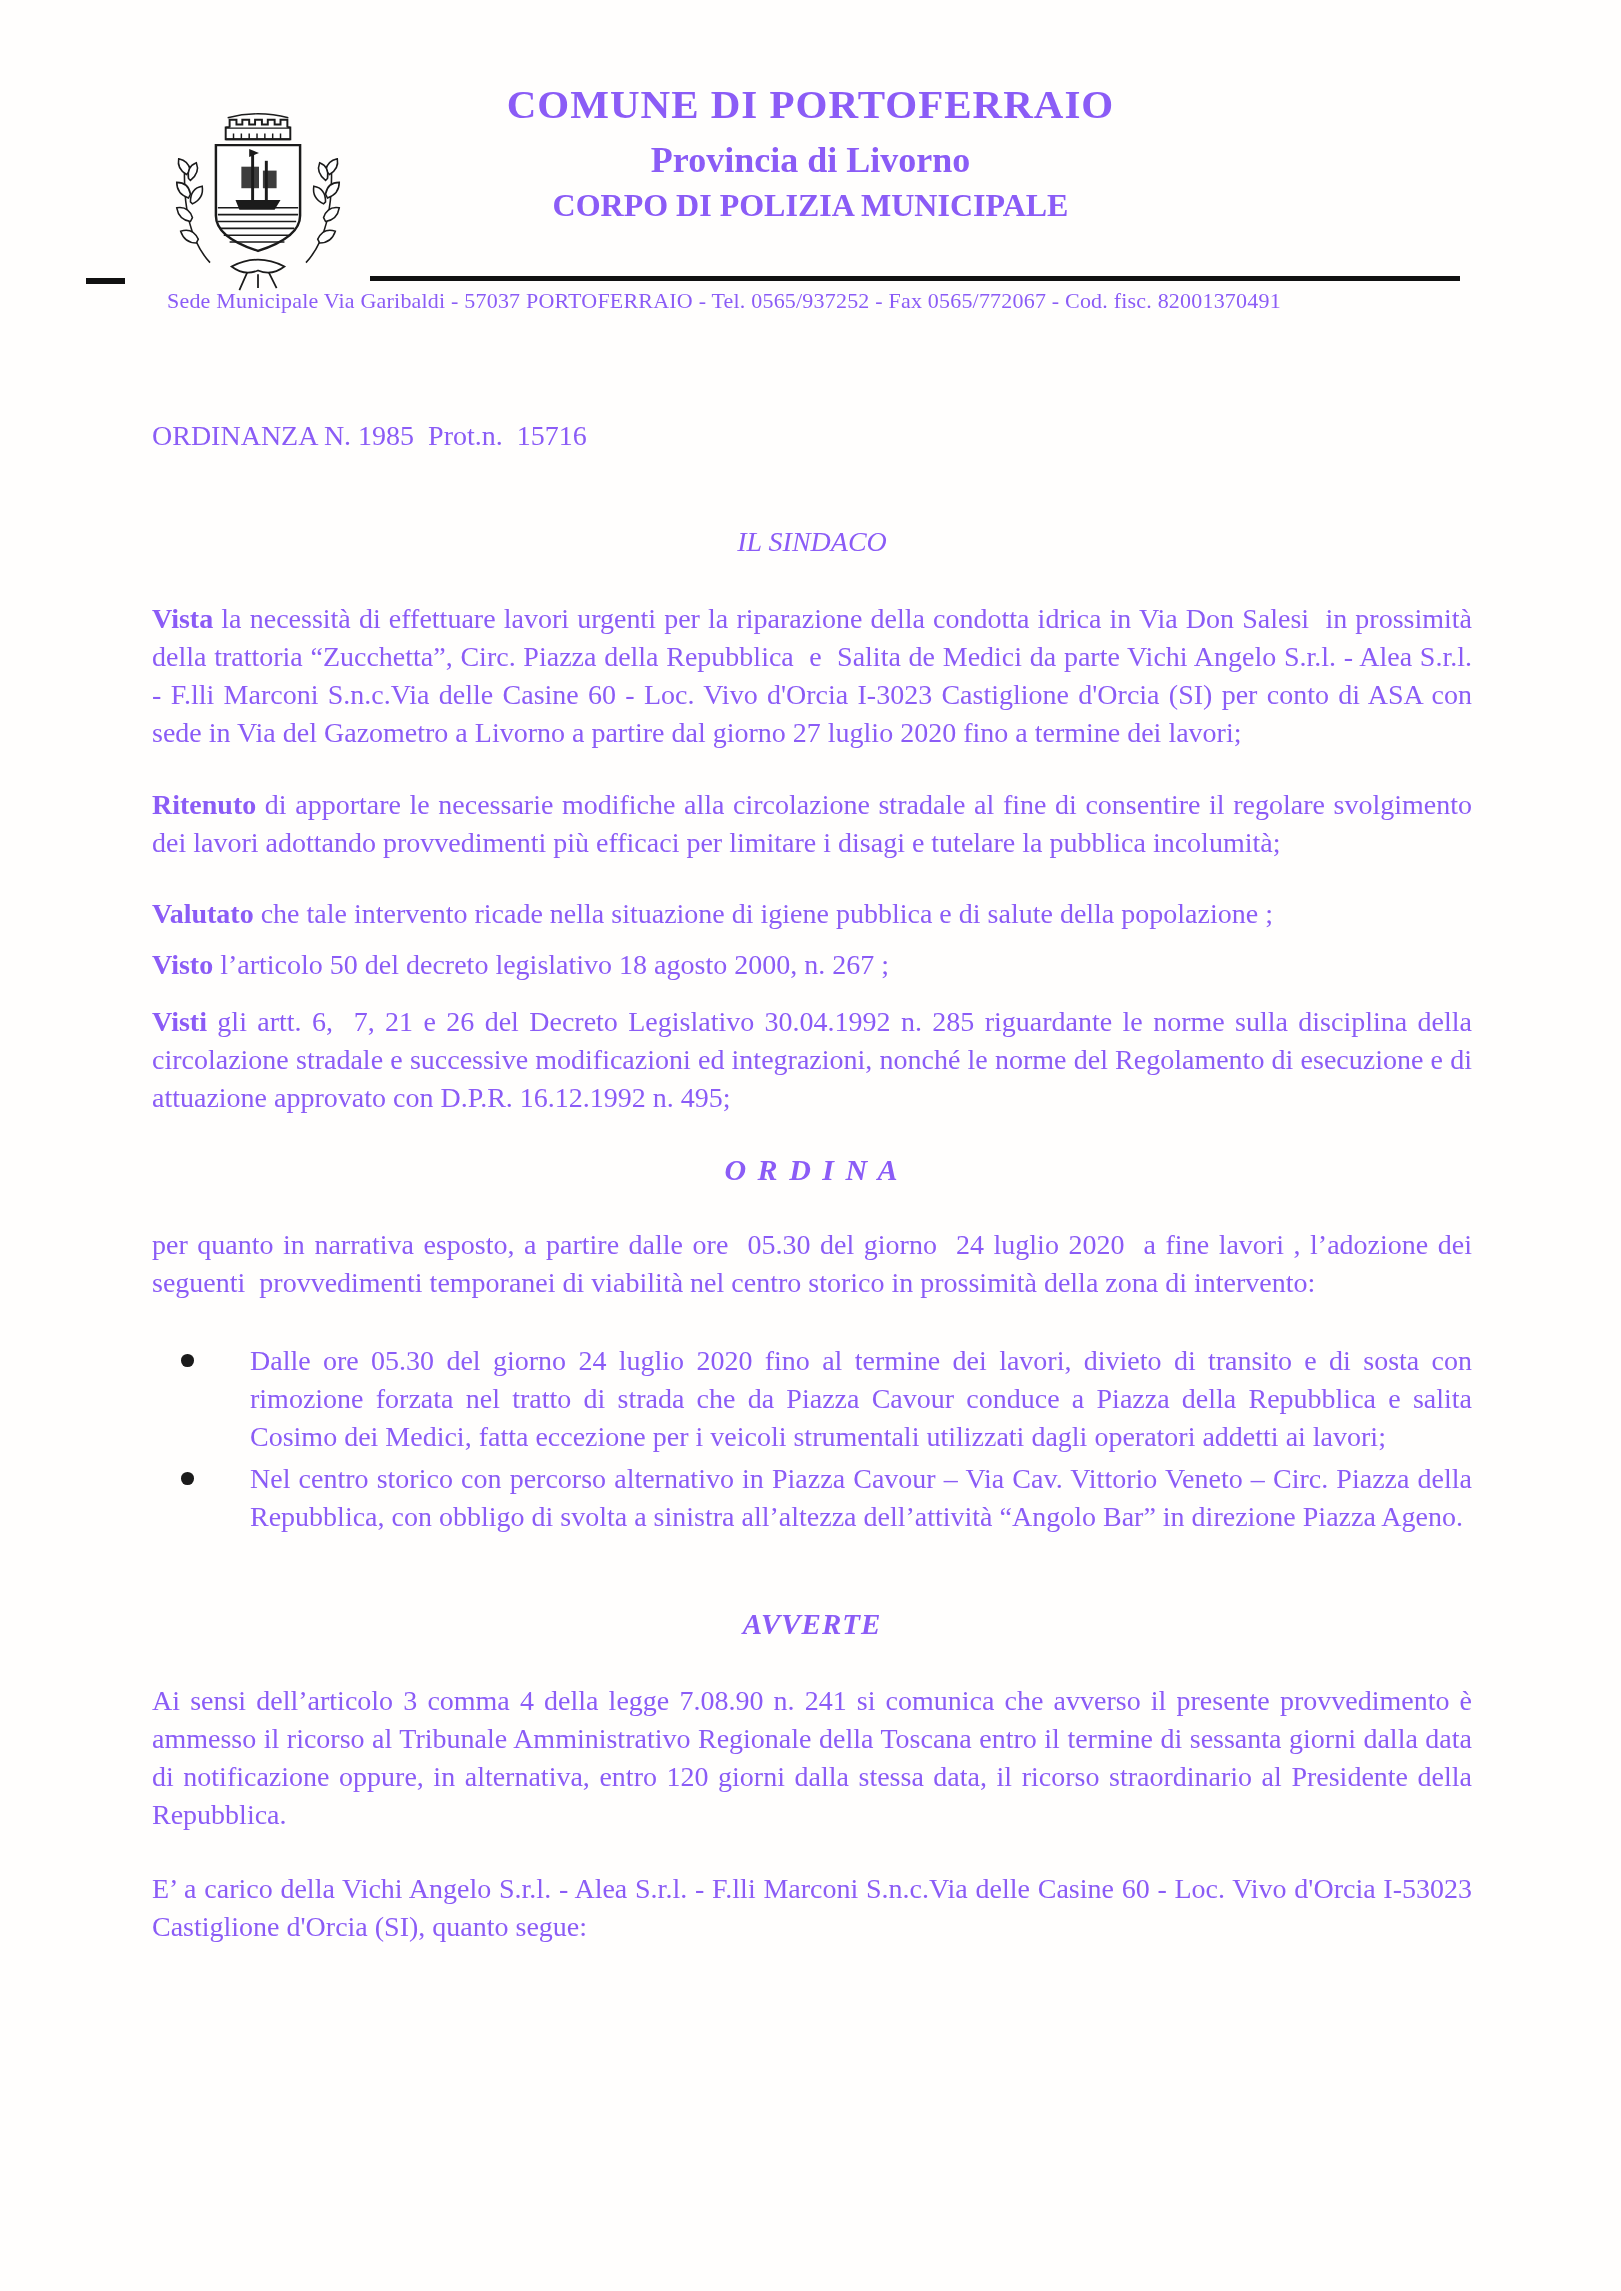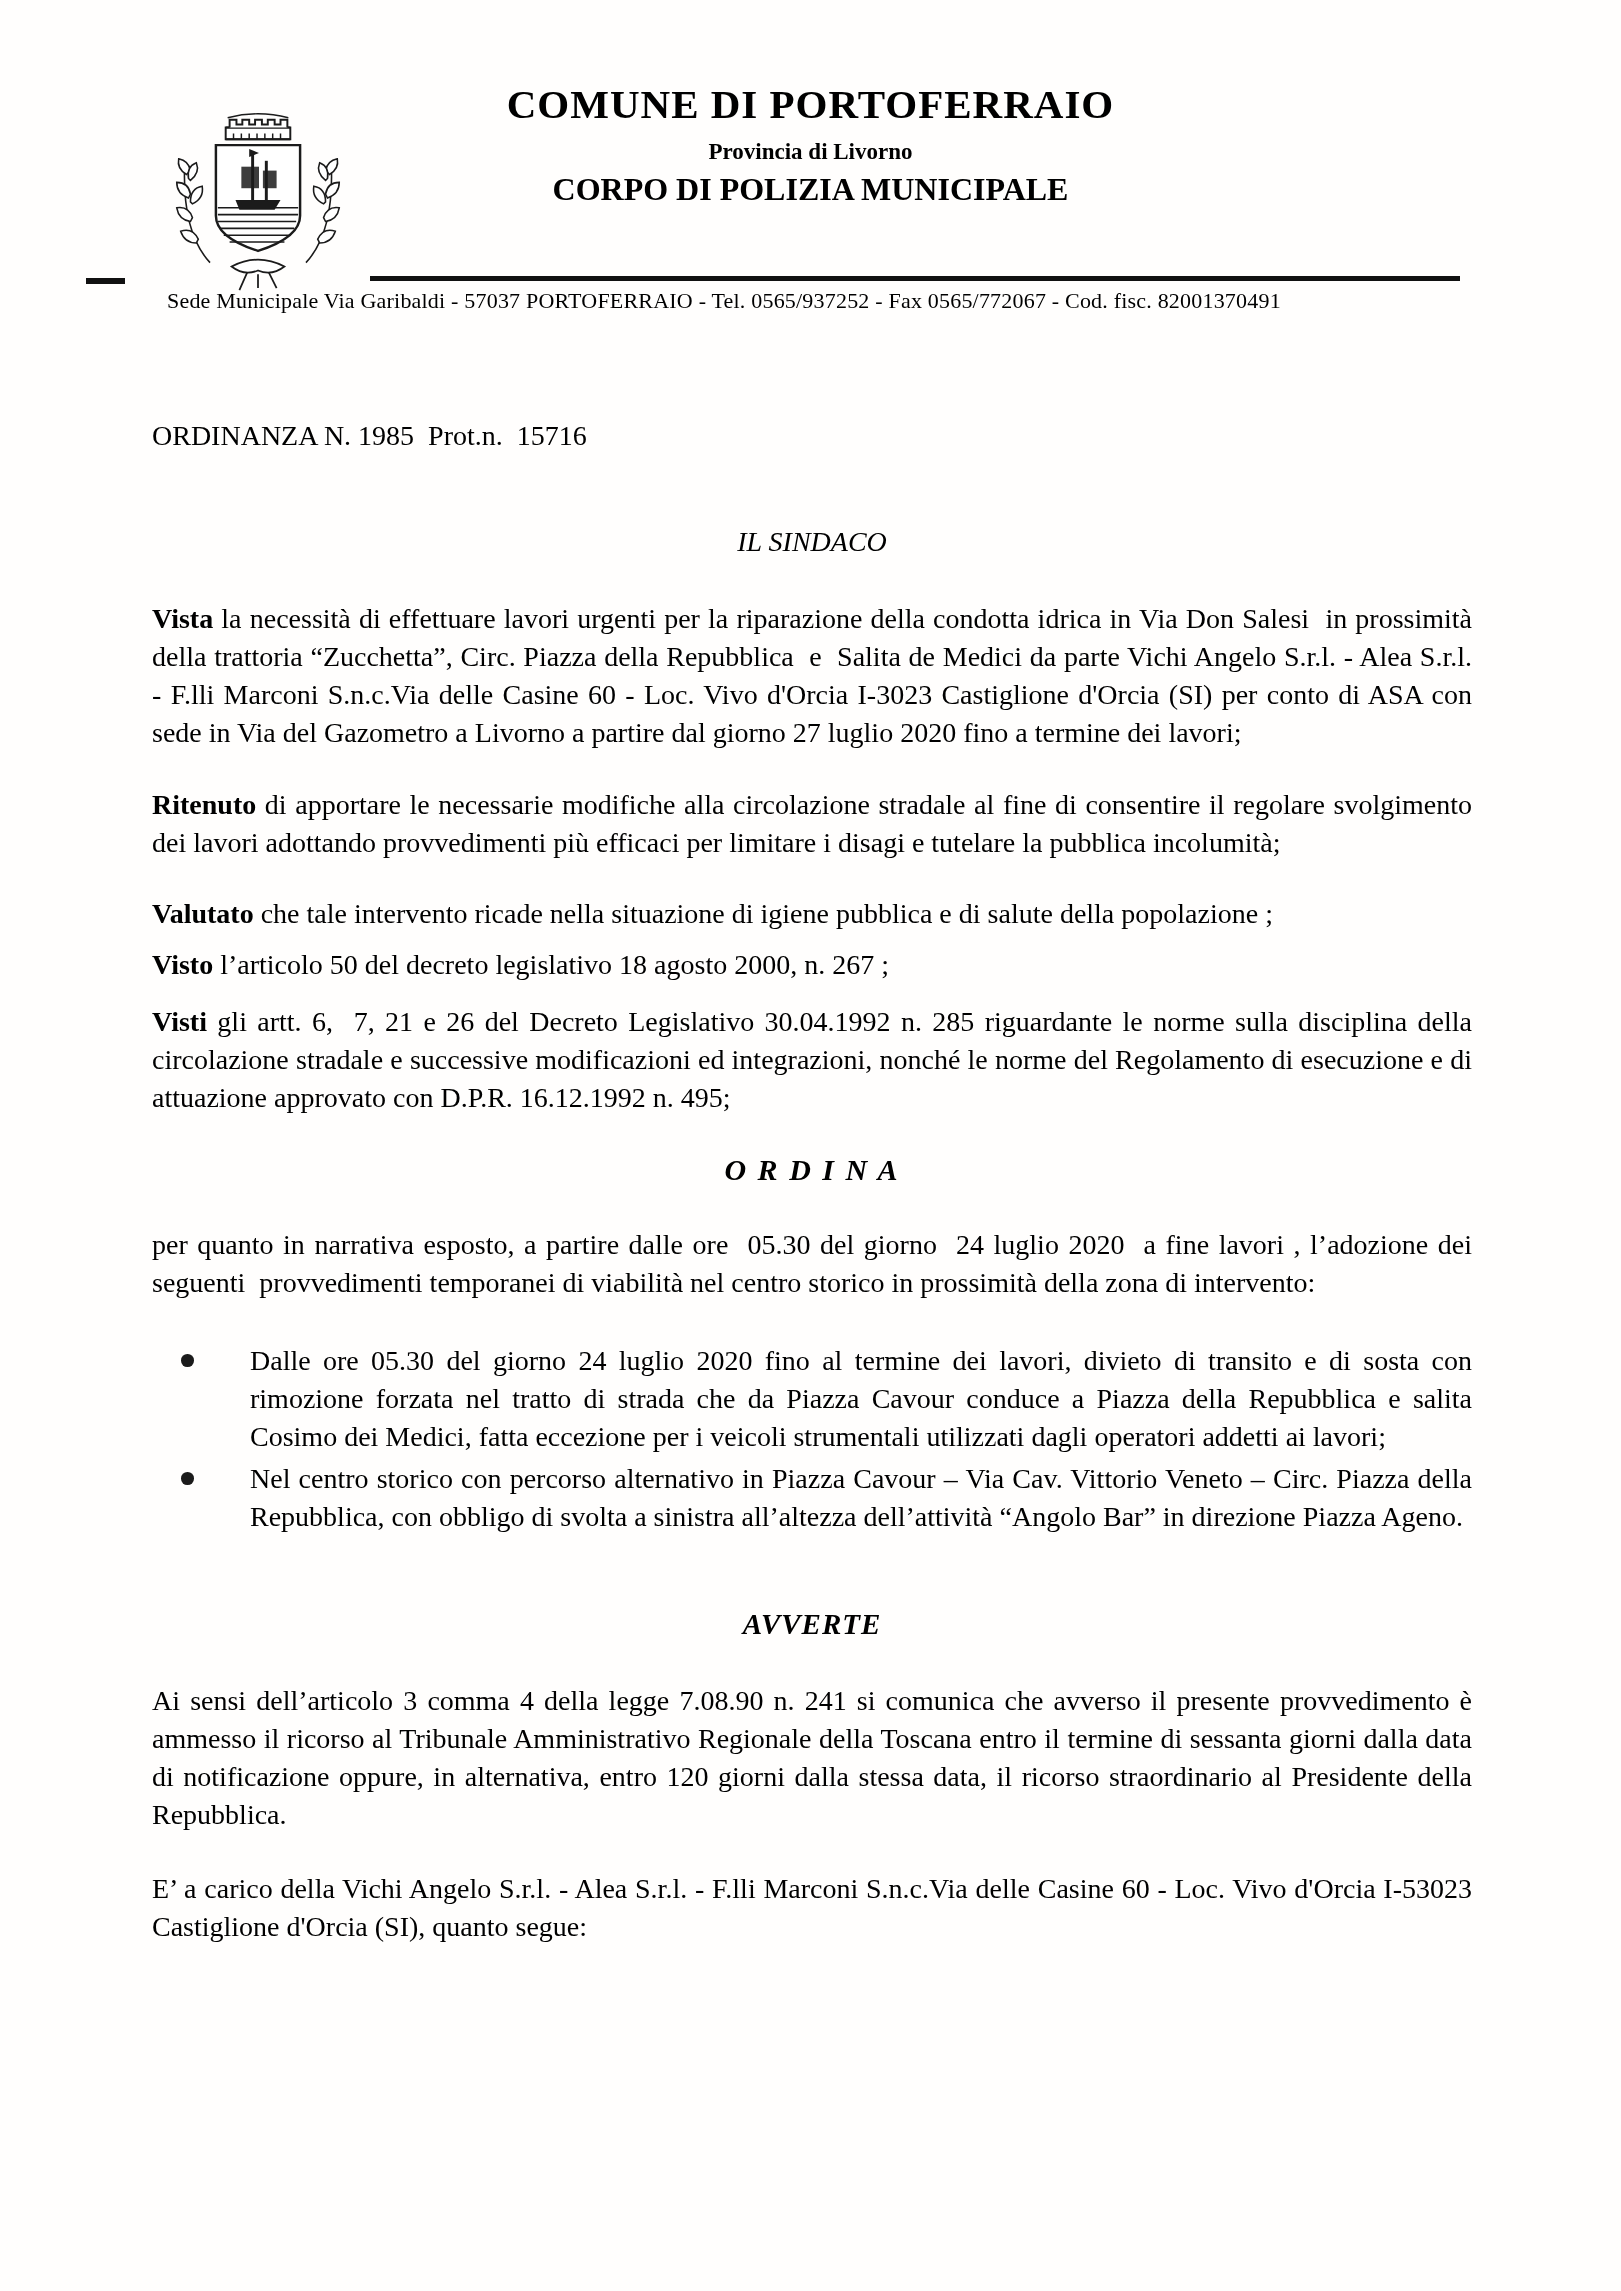--- a/index.html
+++ b/index.html
@@ -1,28 +1,28 @@
 <!DOCTYPE html>
 <html><head>
 <meta charset="utf-8">
 <style>
   html,body{margin:0;padding:0;background:#e8e8e8;}
   .page{
     position:relative;
     width:1621px;height:2292px;
     background:#fffefd;
     font-family:"Liberation Serif", serif;
-    color:#000000;
+    color:#8b5cf6;
     overflow:hidden;
   }
   
   .crest{position:absolute;left:165px;top:98px;width:186px;height:201px;}
   .hdr-text{position:absolute;left:0;top:82px;width:1621px;text-align:center;}
   .hdr-title{font-size:41px;font-weight:bold;letter-spacing:1px;line-height:1.1;}
-  .hdr-sub{font-size:23px;font-weight:bold;margin-top:11.8px;}
+  .hdr-sub{font-size:36px;font-weight:bold;margin-top:11.8px;}
   .hdr-dept{font-size:32px;font-weight:bold;margin-top:5.9px;}
   .dash-left{position:absolute;left:86px;top:278px;width:39px;height:5.9px;background:#111;}
   .hdr-rule{position:absolute;left:370px;top:276px;width:1090px;height:4.9px;background:#111;}
   .hdr-address{position:absolute;left:167px;top:288px;width:1294px;font-size:22px;letter-spacing:0.2px;}
   
   .content{position:absolute;left:152px;top:0;width:1320px;}
   .ord-line{margin-top:416px;font-size:28px;line-height:39px;white-space:pre-wrap;}
   .center-head{text-align:center;font-size:28px;line-height:39px;white-space:pre-wrap;font-style:italic;}
   .sindaco{margin-top:67px;}
   .ordina{margin-top:32px;font-weight:bold;font-size:30px;letter-spacing:2px;line-height:41px;}

